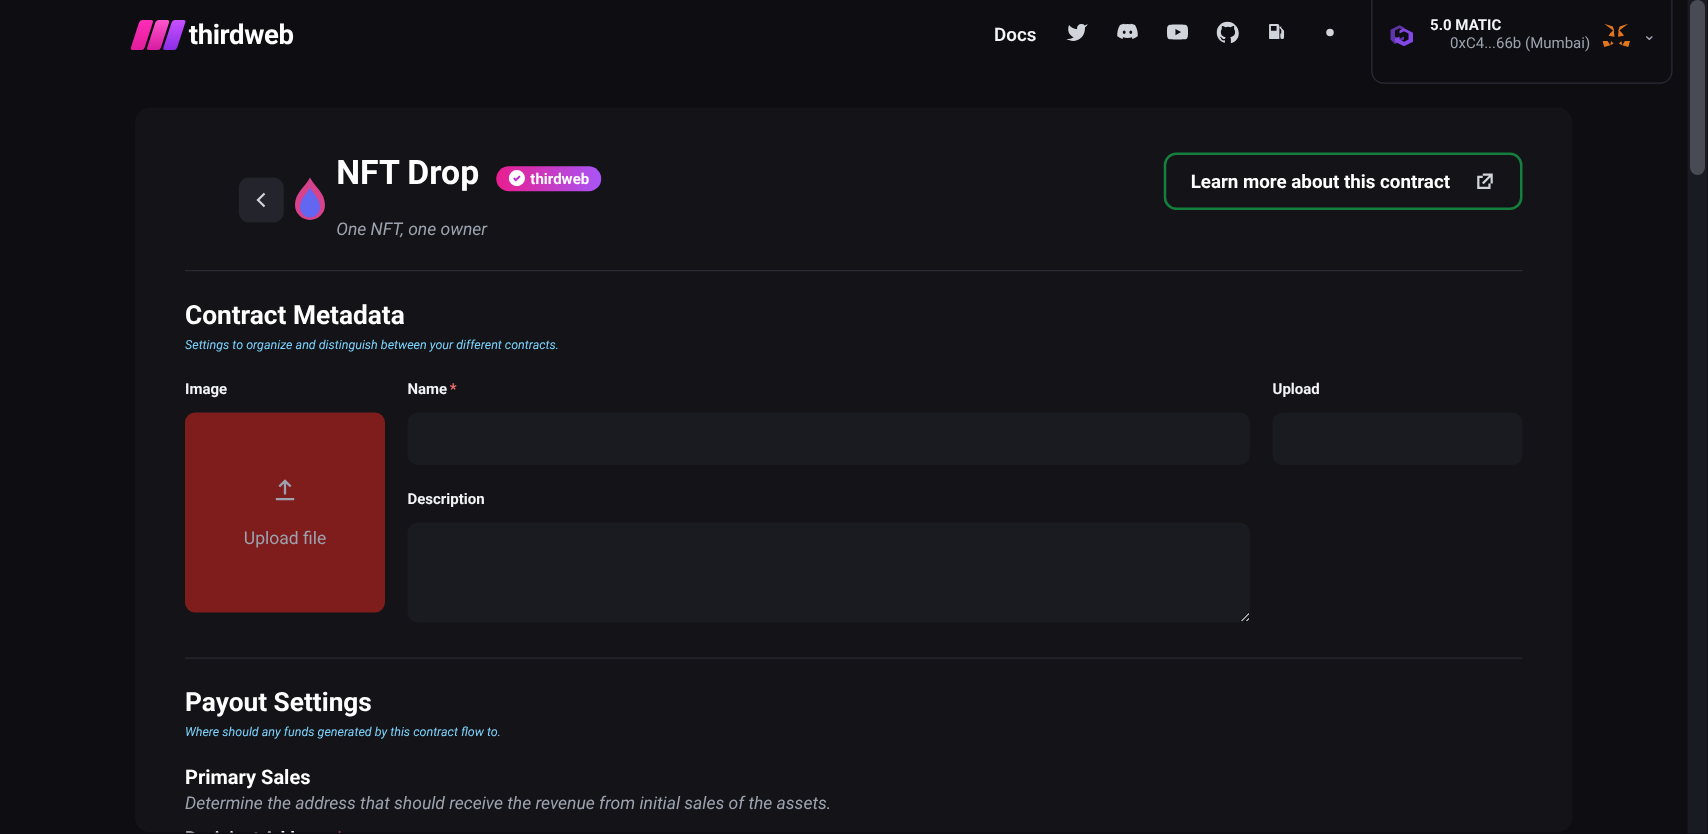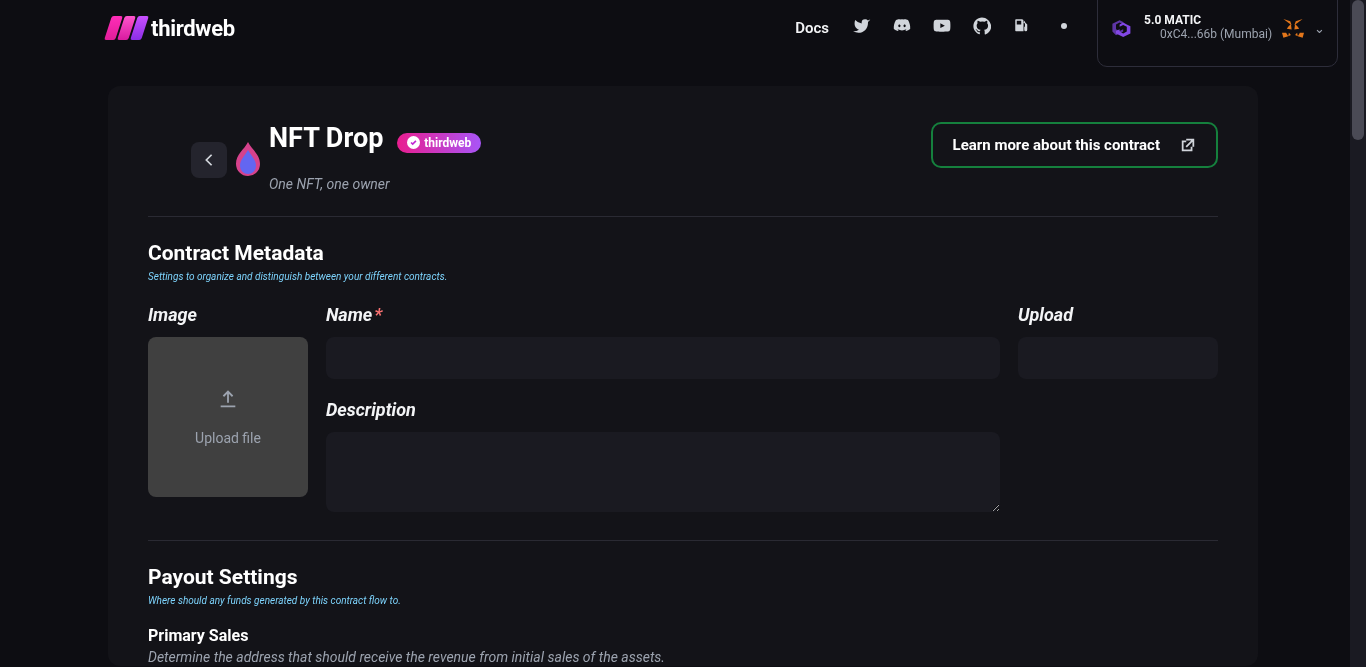--- a/index.html
+++ b/index.html
@@ -81,24 +81,24 @@
   padding: 12px 20px; color: #fff; font-weight: 700; font-size: 15px;
 }
 .learn-btn svg { width: 16px; height: 16px; stroke: #d1d5db; fill: none; stroke-width: 2; }
 .divider { border: none; border-top: 1px solid #2a2a33; margin: 24px 0; }
 .section-header h2 { font-size: 21px; font-weight: 700; color: #fff; }
 .section-desc { color: #7dd3fc; font-style: italic; font-size: 10px; margin-top: 6px; }
 .form-grid { display: flex; gap: 18px; margin-top: 22px; }
 .col-image { width: 160px; }
 .col-mid { flex: 1; }
 .col-symbol { width: 200px; }
-.field-label { font-weight: 700; font-size: 18px; color: #f3f4f6; font-style: italic; }
+.field-label { font-weight: 700; font-size: 12px; color: #f3f4f6; }
 .req { color: #f87171; margin-left: 2px; }
 .upload-box {
-  margin-top: 12px; width: 160px; height: 160px; background: #404040;
+  margin-top: 12px; width: 160px; height: 160px; background: #7f1d1d;
   border-radius: 8px; display: flex; flex-direction: column;
   align-items: center; justify-content: center; gap: 20px;
 }
 .upload-box svg { width: 22px; height: 22px; stroke: #9ca3af; fill: none; stroke-width: 2; }
 .upload-text { color: #9ca3af; font-size: 14px; }
 .text-input {
   margin-top: 12px; width: 100%; height: 42px; background: #1a1a21;
   border: none; border-radius: 8px; color: #fff; padding: 0 12px; font-size: 14px;
 }
 .textarea-input {

